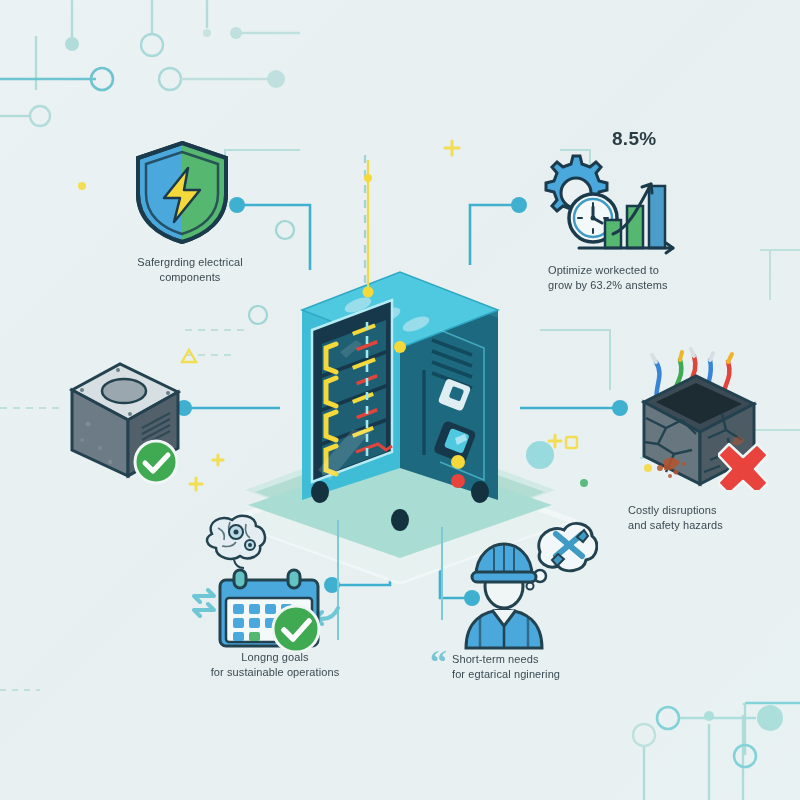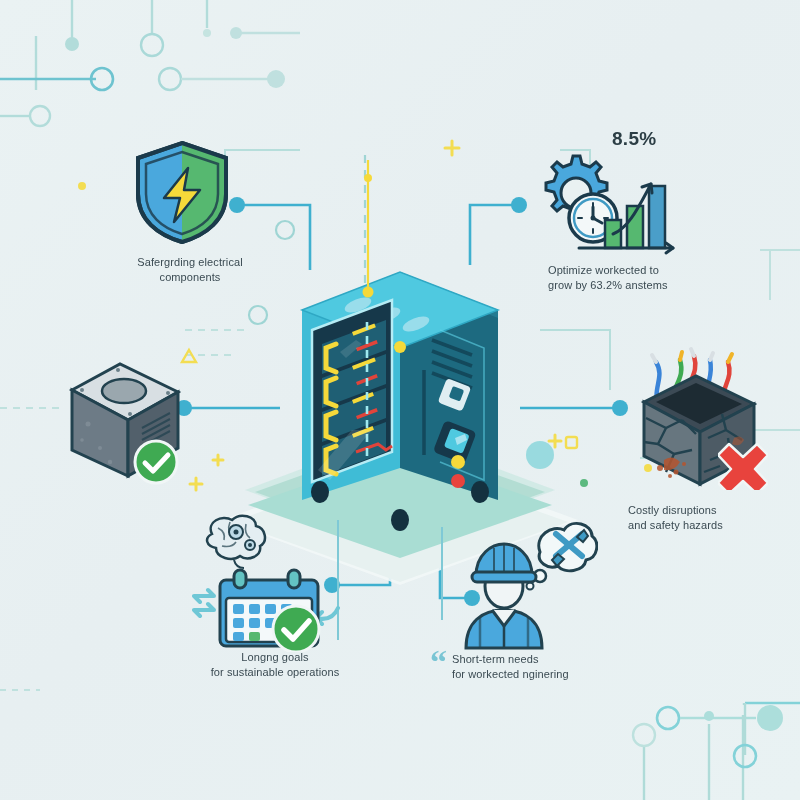--- a/index.html
+++ b/index.html
@@ -502,17 +502,17 @@
 
 
   <div class="caption cap-left" id="cap-costly">Costly disruptions
 and safety hazards</div>
 
   <div class="caption cap-center" id="cap-longterm">Longng goals
 for sustainable operations</div>
 
   <div class="quote-mark">“</div>
   <div class="caption cap-left" id="cap-short">Short-term needs
-for workected  nginering</div>
+for egtarical  nginering</div>
 
   <div id="pct-label">8.5%</div>
 
 </div>
 
 </body></html>

